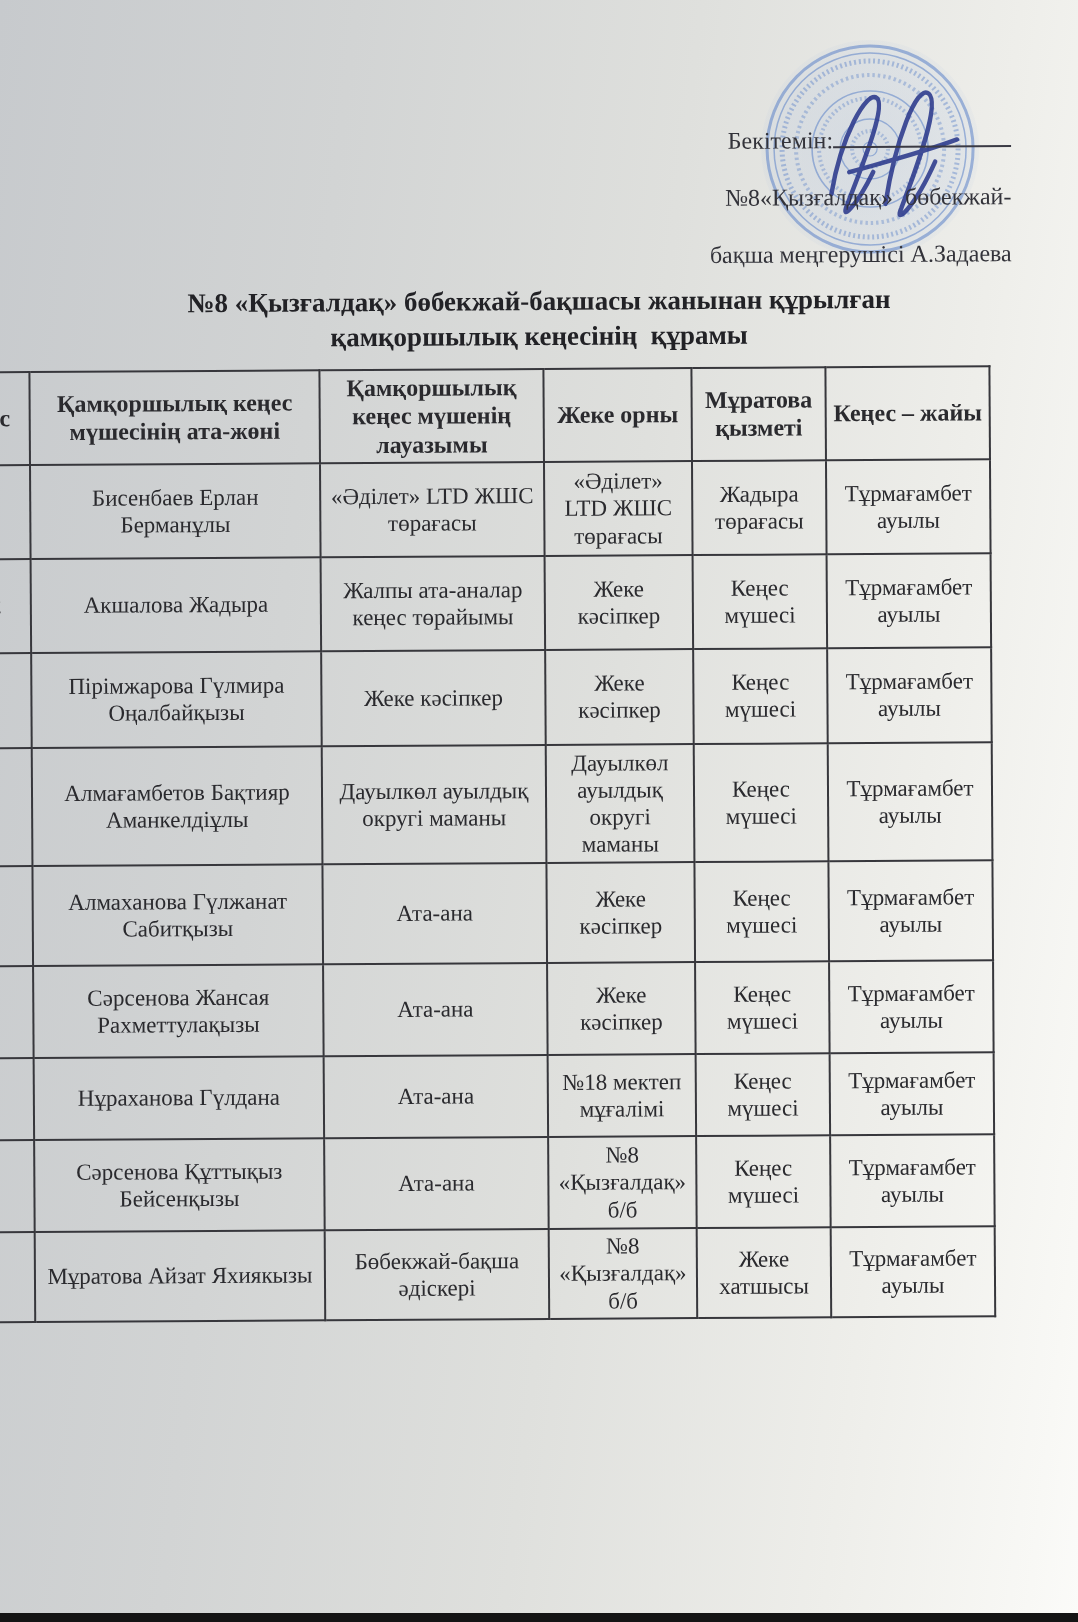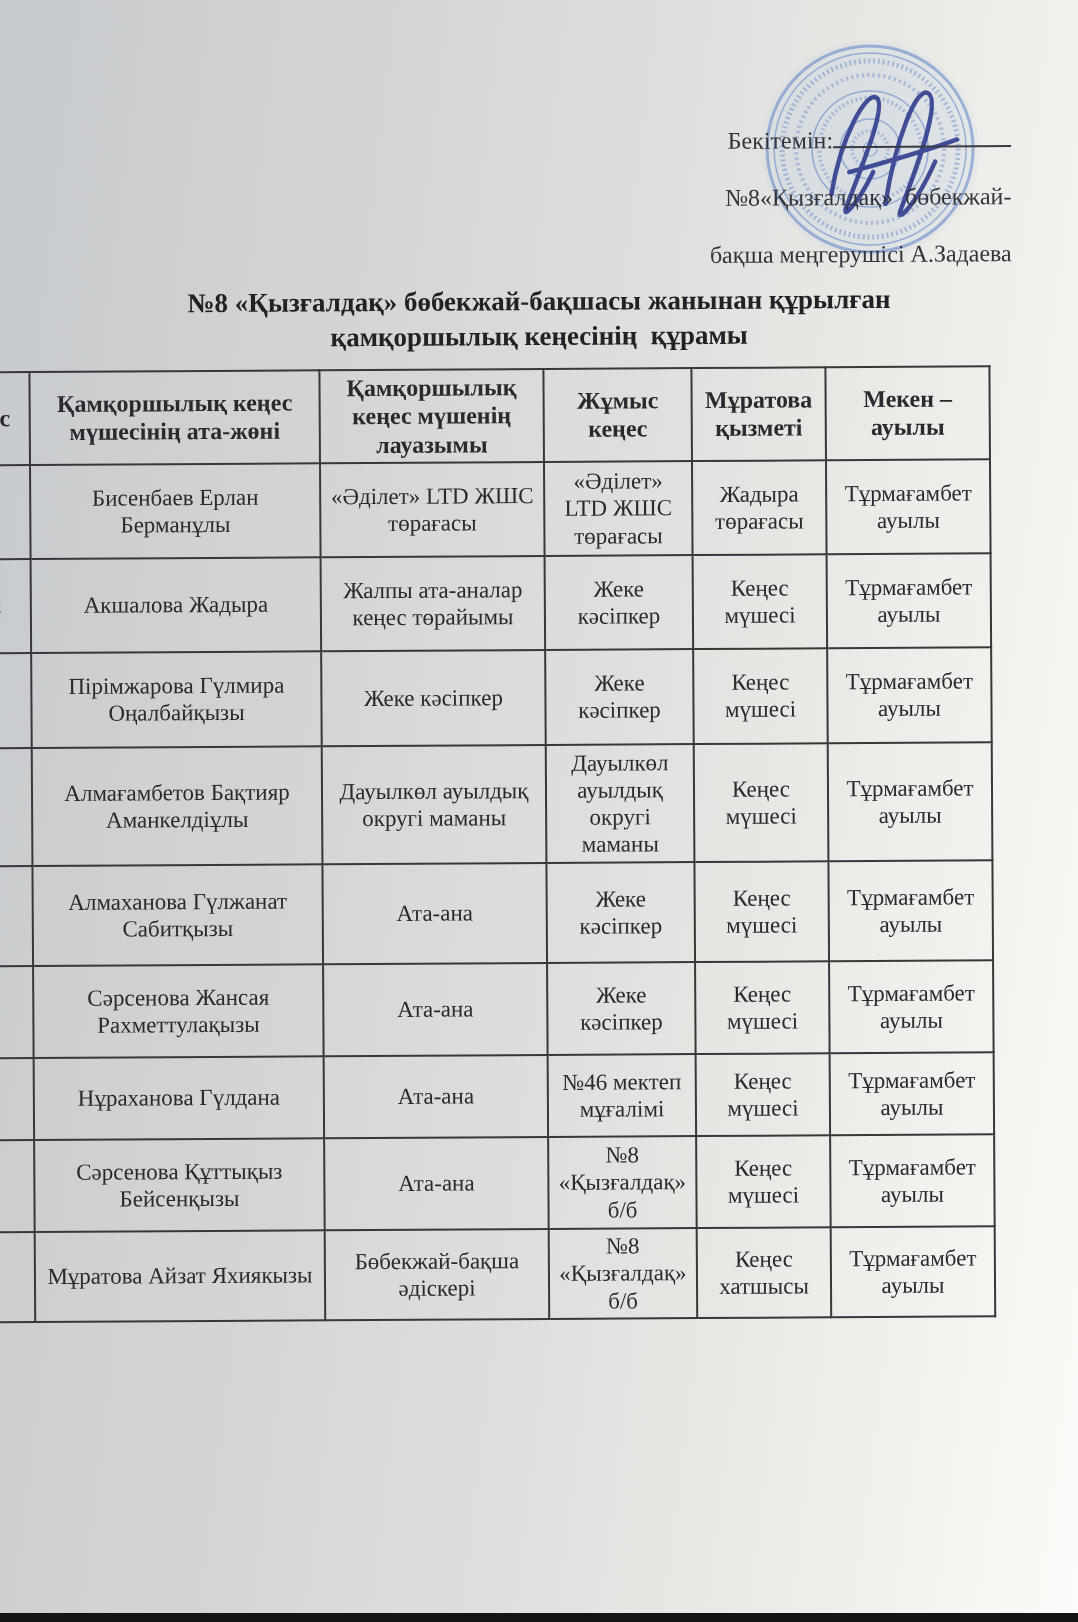--- a/index.html
+++ b/index.html
@@ -104,23 +104,23 @@
           <col style="width:224px">
         <col style="width:148px">
           <col style="width:134px">
           <col style="width:164px">
       </colgroup>
       <tbody>
           <tr class="hr">
         <th class="num">р/с</th>
         <th>Қамқоршылық кеңес мүшесінің ата-жөні</th>
         <th>Қамқоршылық кеңес мүшенің лауазымы</th>
-        <th>Жұмыс кеңес</th>
+        <th>Жеке орны</th>
         <th>Мұратова қызметі</th>
-        <th>Мекен – ауылы</th>
+        <th>Кеңес – жайы</th>
       </tr>
       <tr class="r1">
         <td class="num">1</td>
         <td>Бисенбаев Ерлан Берманұлы</td>
         <td>«Әділет»  LTD ЖШС төрағасы</td>
         <td>«Әділет» LTD ЖШС төрағасы</td>
         <td>Жадыра төрағасы</td>
         <td>Тұрмағамбет ауылы</td>
       </tr>
       <tr class="r2">
@@ -160,38 +160,38 @@
         <td>Сәрсенова Жансая Рахметтулақызы</td>
         <td>Ата-ана</td>
         <td>Жеке кәсіпкер</td>
         <td>Кеңес мүшесі</td>
         <td>Тұрмағамбет ауылы</td>
       </tr>
       <tr class="r7">
         <td class="num"></td>
         <td>Нұраханова Гүлдана</td>
         <td>Ата-ана</td>
-        <td>№46 мектеп мұғалімі</td>
+        <td>№18 мектеп мұғалімі</td>
         <td>Кеңес мүшесі</td>
         <td>Тұрмағамбет ауылы</td>
       </tr>
       <tr class="r8">
         <td class="num"></td>
         <td>Сәрсенова Құттықыз Бейсенқызы</td>
         <td>Ата-ана</td>
         <td>№8 «Қызғалдақ» б/б</td>
         <td>Кеңес мүшесі</td>
         <td>Тұрмағамбет ауылы</td>
       </tr>
       <tr class="r9">
         <td class="num"></td>
         <td>Мұратова Айзат Яхиякызы</td>
         <td>Бөбекжай-бақша әдіскері</td>
         <td>№8 «Қызғалдақ» б/б</td>
-        <td>Кеңес хатшысы</td>
+        <td>Жеке хатшысы</td>
         <td>Тұрмағамбет ауылы</td>
       </tr>
     </tbody>
       </table>
 
   </div>
 
   <div class="photo-edge"></div>
 </div>
 

